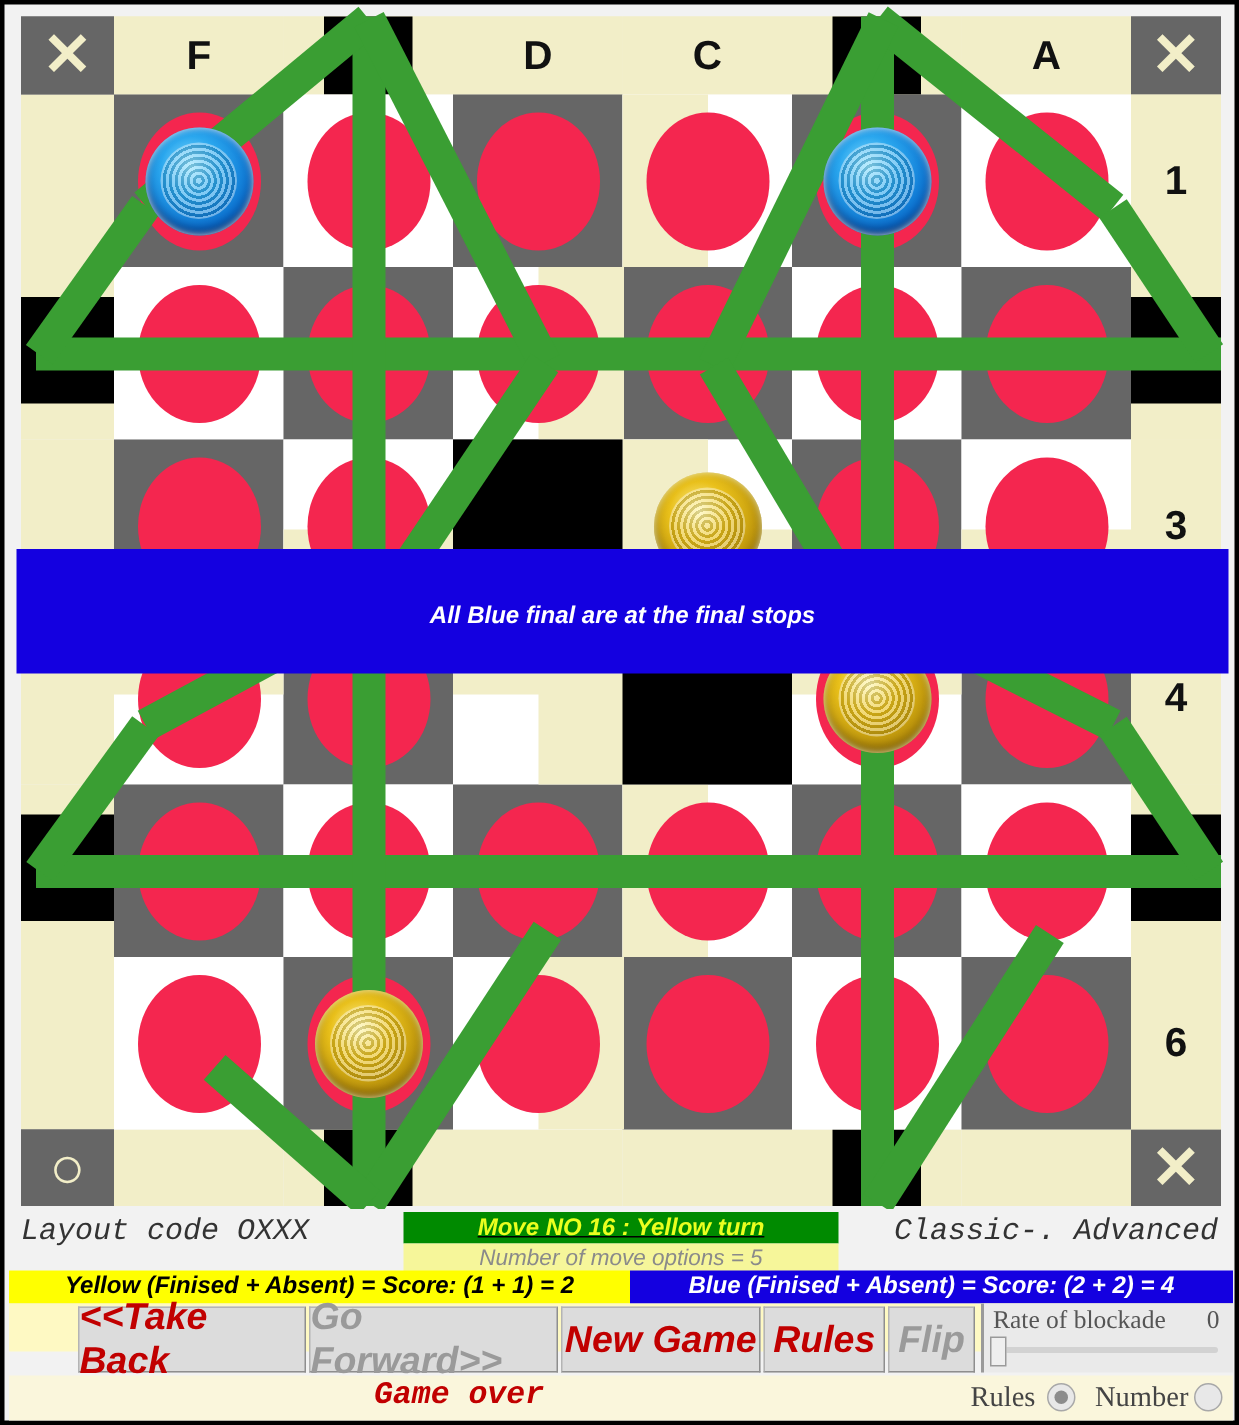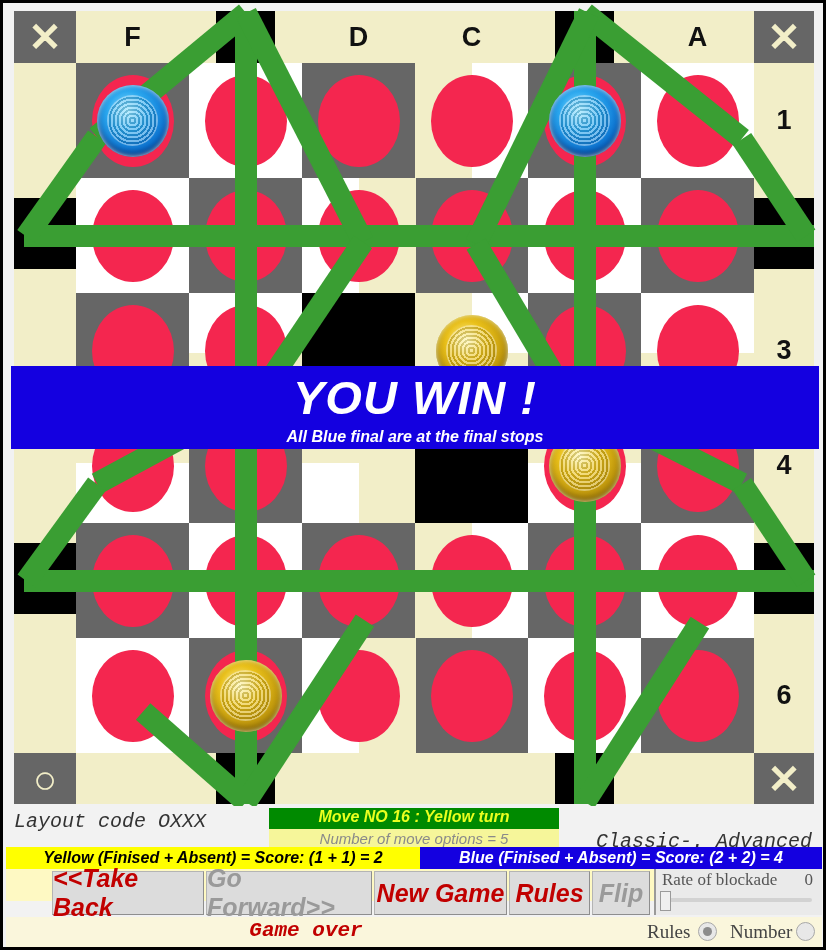--- a/index.html
+++ b/index.html
@@ -48,23 +48,23 @@
       display:flex;flex-direction:column;align-items:center;justify-content:center;}
   #win-title{color:#fff;font-size:47px;font-weight:bold;font-style:italic;
       letter-spacing:1px;line-height:1;margin-top:4px;}
   #win-sub{color:#fff;font-size:16px;font-weight:bold;font-style:italic;margin-top:7px;}
 
   
   #status-row{position:absolute;left:3px;top:803px;width:816px;height:40px;background:#f2f2f2;}
   #layout-code{position:absolute;left:8px;top:4px;font-family:"Liberation Mono",monospace;
       font-size:20px;font-style:italic;color:#333;}
   #mode-label{position:absolute;right:10px;top:4px;font-family:"Liberation Mono",monospace;
-      font-size:20px;font-style:italic;color:#333;margin-top:20px;}
+      font-size:20px;font-style:italic;color:#333;}
   #move-banner{position:absolute;left:263px;top:2px;width:290px;height:21px;background:#008a00;
-      display:flex;justify-content:center;}
+      display:flex;align-items:center;justify-content:center;text-decoration:underline;}
   #move-banner span{color:#eaff1f;font-size:16px;font-weight:bold;font-style:italic;}
   #options-banner{position:absolute;left:263px;top:23px;width:290px;height:19px;background:#f6f69a;
       display:flex;align-items:center;justify-content:center;}
   #options-banner span{color:#8a8a8a;font-size:15px;font-weight:normal;font-style:italic;}
 
   
   #score-row{position:absolute;left:3px;top:844px;width:816px;height:22px;display:flex;}
   #score-yellow{width:414px;height:22px;background:#ffff00;display:flex;align-items:center;justify-content:center;text-align:right;}
   #score-yellow span{color:#000;font-size:16px;font-weight:bold;font-style:italic;}
   #score-blue{flex:1;height:22px;background:#1400e0;display:flex;align-items:center;justify-content:center;}
@@ -261,21 +261,20 @@
         <div class="rail-d" style="left: 570.5px; top: 780px; width: 213.179px; height: 22px; transform: rotate(-57.3536deg); transform-origin: 0px 11px;"></div>
         <div class="rail-d" style="left: 231.5px; top: 780px; width: 137.11px; height: 22px; transform: rotate(-138.696deg); transform-origin: 0px 11px;"></div>
         <div class="tram tram-blue" style="left: 82.5px; top: 73.5px; width: 72px; height: 72px;"></div>
         <div class="tram tram-blue" style="left: 534.5px; top: 73.5px; width: 72px; height: 72px;"></div>
         <div class="tram tram-yellow" style="left: 421.5px; top: 303.5px; width: 72px; height: 72px;"></div>
         <div class="tram tram-yellow" style="left: 534.5px; top: 418.5px; width: 72px; height: 72px;"></div>
         <div class="tram tram-yellow" style="left: 195.5px; top: 648.5px; width: 72px; height: 72px;"></div>
       </div>
 
     <div id="win-banner">
-      <div id="win-title">YOU WIN !</div>
       <div id="win-sub">All Blue final are at the final stops</div>
     </div>
   </div>
 
   <div id="status-row">
     <div id="layout-code">Layout code OXXX</div>
     <div id="move-banner">
       <span>Move NO 16 : Yellow turn</span>
     </div>
     <div id="options-banner">

